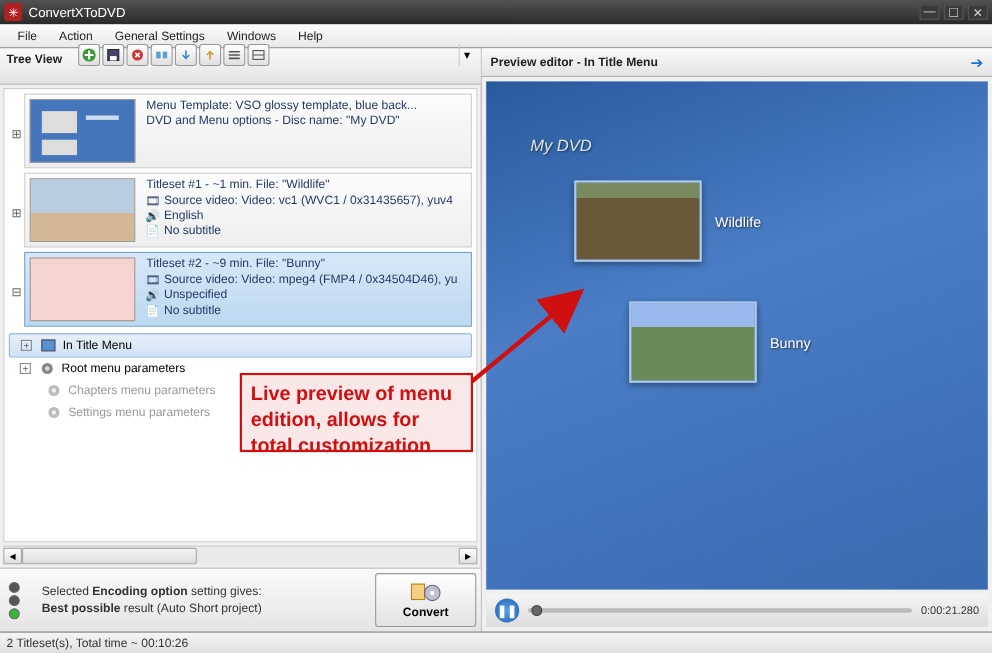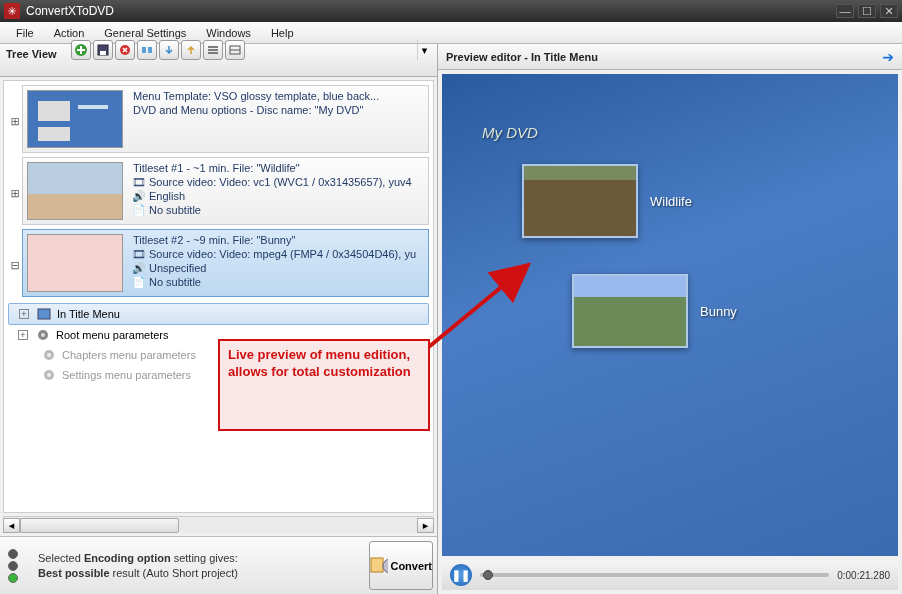--- a/index.html
+++ b/index.html
@@ -38,38 +38,38 @@
 .mt-exp { width:10px;height:10px;border:1px solid #888;display:flex;align-items:center;justify-content:center;font-size:9px;color:#555;margin-right:2px; }
 .mt-ico { width:14px;height:14px; }
 .scrollbar-h { height: 17px; background: #eaeaea; border-top: 1px solid #ccc; display:flex;align-items:center; margin: 0 3px 3px 3px; }
 .sb-btn { width:17px;height:15px;background:linear-gradient(#fff,#ddd);border:1px solid #aaa;display:flex;align-items:center;justify-content:center;cursor:pointer; }
 .sb-track { flex:1;height:15px;position:relative; }
 .sb-thumb { position:absolute;left:0;width:40%;height:100%;background:linear-gradient(#f5f5f5,#ddd);border:1px solid #aaa;border-radius:2px; }
 .bottom-bar { height: 58px; display:flex; border-top: 1px solid #bbb; background: linear-gradient(#fafafa,#e5e5e5); padding: 4px; gap: 16px; }
 .traffic { width: 18px; display:flex;flex-direction:column;justify-content:center;gap:2px;align-items:center; }
 .tl { width:10px;height:10px;border-radius:50%;border:1px solid #666; }
 .bb-text { flex:1; display:flex;align-items:center; color:#333; line-height:1.3; }
-.convert-btn { width: 64px; border: 1px solid #999; border-radius: 3px; background: linear-gradient(#fff,#e2e2e2); display:flex;flex-direction:row;align-items:center;justify-content:center;gap:2px;cursor:pointer; }
+.convert-btn { width: 92px; border: 1px solid #999; border-radius: 3px; background: linear-gradient(#fff,#e2e2e2); display:flex;flex-direction:column;align-items:center;justify-content:center;gap:2px;cursor:pointer; }
 .statusbar { height: 20px; background: linear-gradient(#f5f5f5,#e0e0e0); border-top:1px solid #bbb; display:flex;align-items:center;padding: 0 6px; color:#333; }
 .preview-header { height: 26px; background: linear-gradient(#fafafa,#e3e3e3); border-bottom:1px solid #b0b0b0; display:flex;align-items:center;padding:0 8px; }
 .preview-title { font-weight:bold; color:#222; flex:1; }
 .preview-arrow { color:#1a73d9; font-size:14px;cursor:pointer; }
 .preview-body { flex:1; background: linear-gradient(160deg,#2a5a9e,#4a7dc5 40%,#3a6ab0); margin: 4px; position:relative; overflow:hidden; }
 .dvd-title { position:absolute; left:40px; top:50px; color:#dbe6da; font-size:15px; font-style:italic; font-weight:normal; text-shadow:1px 1px 2px rgba(0,0,0,0.5); }
 .dvd-item { position:absolute; display:flex; align-items:center; gap:12px; }
 .dvd-thumb { width:116px; height:74px; background:#888; border:2px solid #aec9e8; box-shadow:0 2px 6px rgba(0,0,0,0.4); }
 .dvd-thumb.w { background: linear-gradient(#7a8a60 0%,#7a8a60 20%,#6b5a3a 20%,#6b5a3a 100%); }
 .dvd-thumb.b { background: linear-gradient(#9abaee 0%,#9abaee 30%,#6a8a58 30%,#6a8a58 100%); }
 .dvd-label { color:#fff; font-size:13px; text-shadow:1px 1px 2px rgba(0,0,0,0.6); }
 .playbar { height: 30px; background: linear-gradient(#f5f5f5,#dcdcdc); display:flex;align-items:center;padding:0 8px;gap:8px;margin:0 4px 4px 4px; }
 .play-btn { width:22px;height:22px;border-radius:50%;background:radial-gradient(#5aa0e5,#1a60b5);display:flex;align-items:center;justify-content:center;cursor:pointer;color:#fff;font-weight:bold; }
 .seek { flex:1;height:4px;background:#bbb;border-radius:2px;position:relative; }
 .seek-pos { position:absolute;left:1%;top:-3px;width:10px;height:10px;border-radius:50%;background:#666;border:1px solid #444; }
 .time { color:#333; font-size:10px; }
-.callout { position:absolute; left:218px; top:339px; width:212px; height:92px; border:2px solid #d01010; background:#fae8e8; padding:6px 8px; color:#d01010; font-size:13px; font-weight:bold; line-height:1.3; z-index:10; }
+.callout { position:absolute; left:218px; top:339px; width:212px; height:72px; border:2px solid #d01010; background:#fae8e8; padding:6px 8px; color:#d01010; font-size:18px; font-weight:bold; line-height:1.3; z-index:10; }
 .arrow-svg { position:absolute; left:408px; top:250px; z-index:9; pointer-events:none; }
 </style>
 </head>
 <body>
 
 <div class="window">
   <div class="titlebar">
     <div class="titlebar-icon">✳</div>
     <div class="titlebar-title">ConvertXToDVD</div>
     <div class="win-btns">
@@ -285,20 +285,23 @@
       <div class="playbar">
         <div class="play-btn">❚❚</div>
         <div class="seek">
             <div class="seek-pos"></div>
           </div>
         <div class="time">0:00:21.280</div>
       </div>
     </div>
   </div>
 
+  <div class="statusbar">
+    <span>2 Titleset(s), Total time ~ 00:10:26</span>
+  </div>
 </div>
 
 <div class="callout">Live preview of menu edition, allows for total customization</div>
 <svg class="arrow-svg" width="150" height="120">
   <defs>
       <marker id="ah" markerWidth="12" markerHeight="12" refX="9" refY="5" orient="auto">
         <path d="M0 0L10 5L0 10z" fill="#d01010"></path>
       </marker>
     </defs>
   <line x1="5" y1="110" x2="120" y2="15" stroke="#d01010" stroke-width="4" marker-end="url(#ah)"></line>

